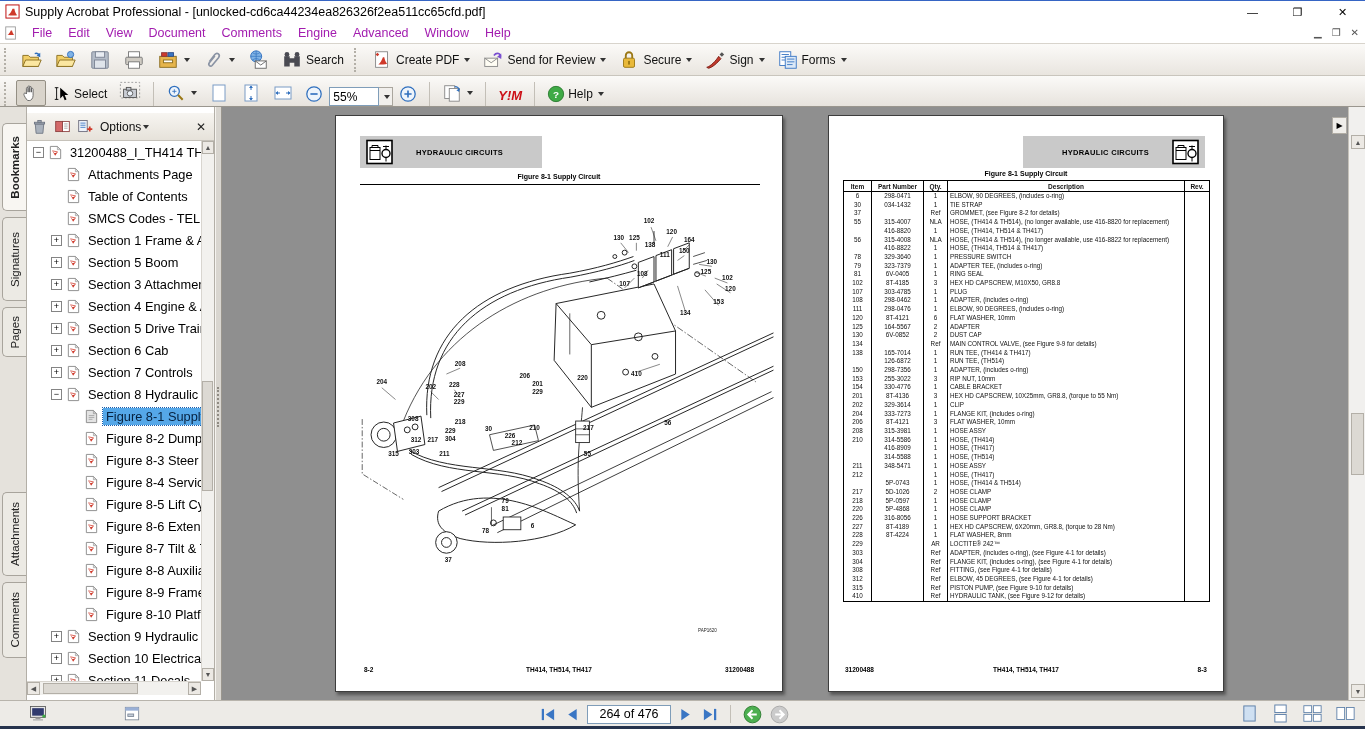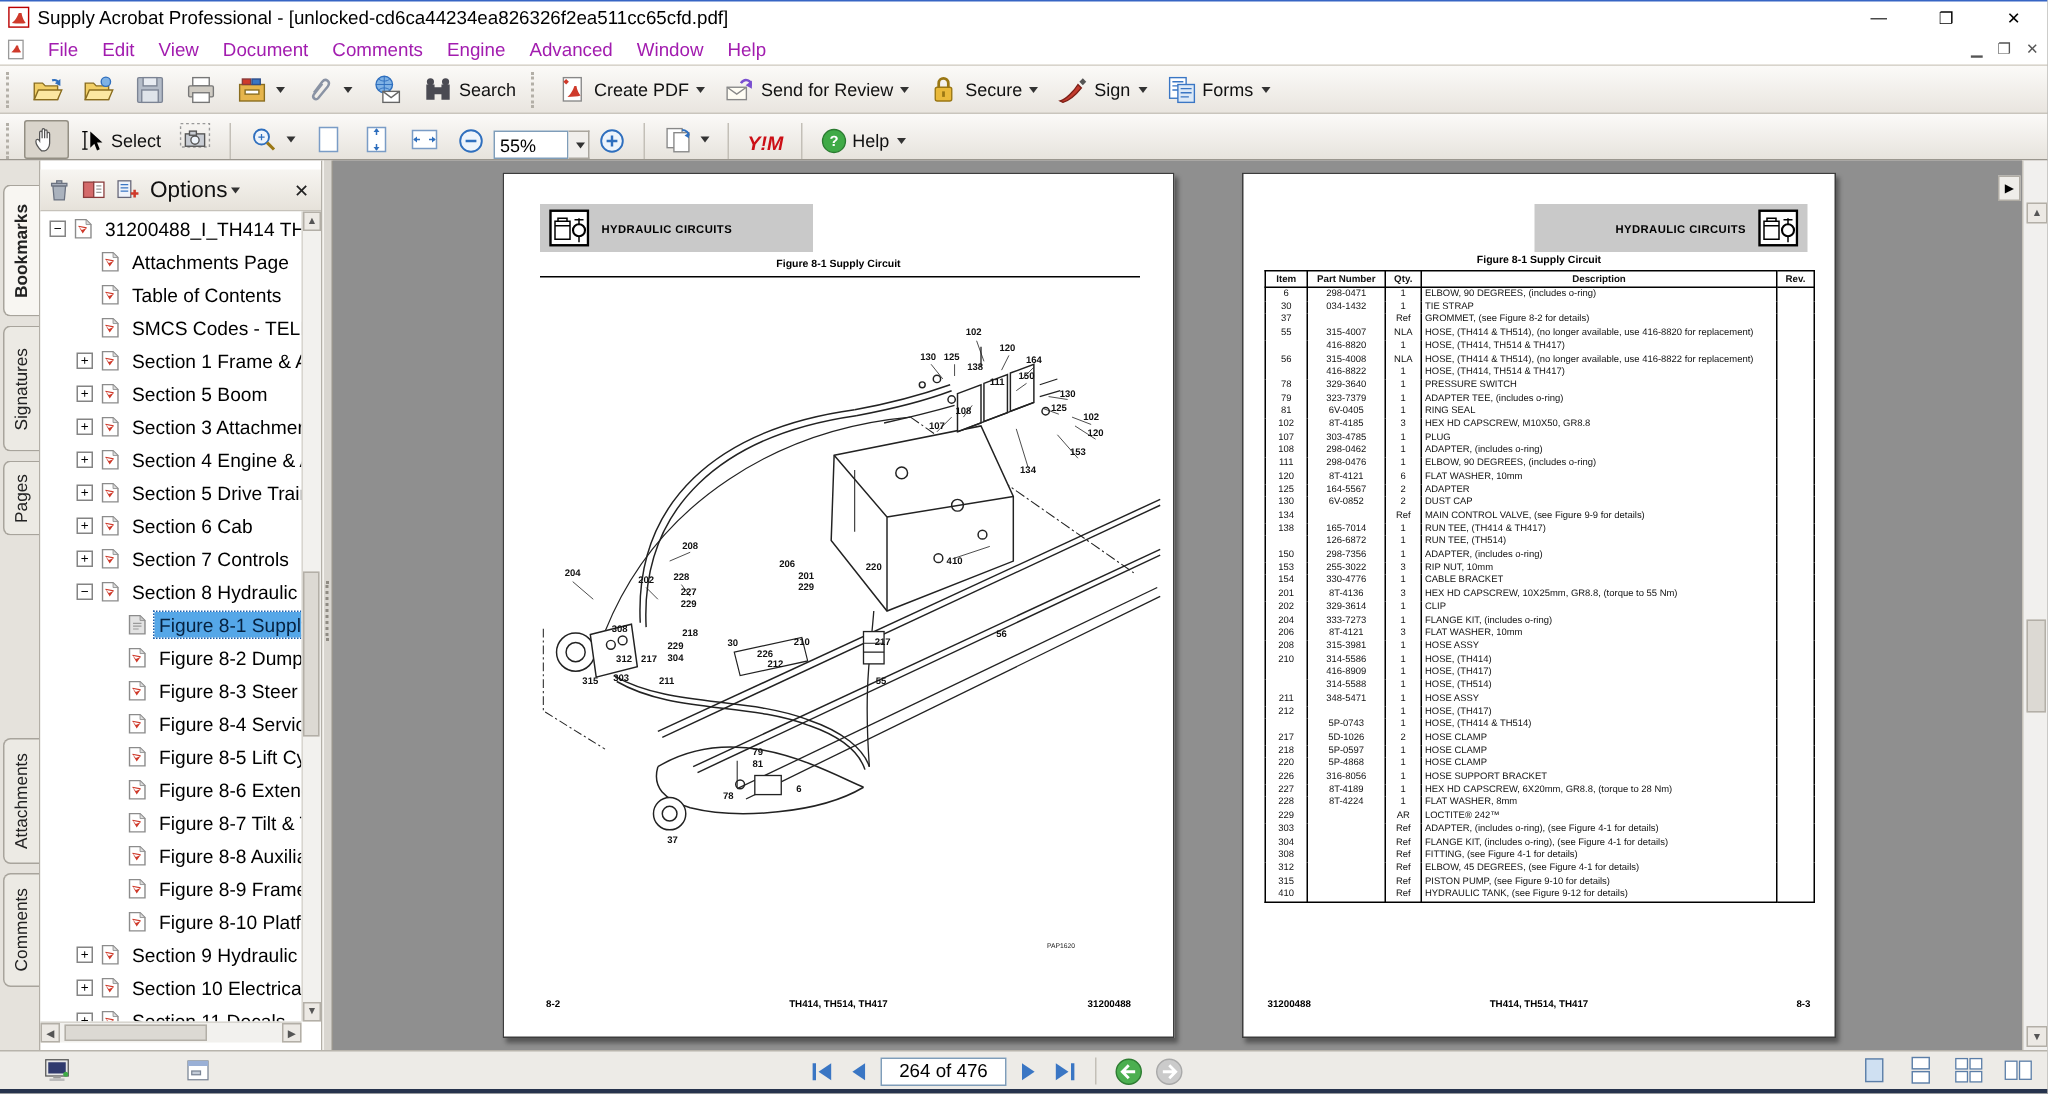--- a/index.html
+++ b/index.html
@@ -35,21 +35,21 @@
   
   #tabstrip { position:absolute; left:0; top:107px; width:27px; height:593px; background:#e5e2dc; border-right:1px solid #b3afa7; }
   .vtab { position:absolute; left:2px; width:24px; background:#eceae4; border:1px solid #a8a49c; border-right:none; border-radius:5px 0 0 5px; display:flex; align-items:center; justify-content:center; }
   .vtab span { writing-mode:vertical-rl; transform:rotate(180deg); font-size:11.5px; color:#222; }
   .vtab.active { background:#f8f6f2; }
   .vtab.active span { font-weight:bold; }
 
   
   #left-panel { position:absolute; left:27px; top:107px; width:188px; height:593px; background:#fff; border-right:1px solid #b3afa7; }
   #panel-header { position:absolute; left:0; top:6px; width:187px; height:28px; background:linear-gradient(#f7f5f1,#e6e2da); border-bottom:1px solid #c6c2ba; display:flex; align-items:center; padding:0 4px; gap:6px; }
-  #panel-header .ph-label { font-size:15px; color:#111; display:flex; align-items:center; }
+  #panel-header .ph-label { font-size:12px; color:#111; display:flex; align-items:center; }
   #panel-header .close-x { margin-left:auto; font-size:12px; color:#222; padding:0 4px; }
   #bookmarks-tree { position:absolute; left:0; top:34px; width:174px; height:540px; overflow:hidden; background:#fff; }
   .bm-row { height:22px; display:flex; align-items:center; gap:4px; white-space:nowrap; }
   .expbox { width:11px; height:11px; min-width:11px; border:1px solid #848484; background:#fff; font-size:9px; line-height:9px; text-align:center; color:#000; }
   .expbox.hiddenbox { border:none; background:transparent; }
   .bm-icon { width:15px; height:15px; min-width:15px; }
   .bm-label { font-size:12.8px; color:#000; padding:1px 3px; }
   .bm-label.sel-label { background:#55a7e8; color:#06213f; outline:1px dotted #1b5eab; }
   
   .sb-v { position:absolute; background:#f2f1ee; border-left:1px solid #d8d5cf; }
@@ -60,21 +60,21 @@
 
   
   #splitter { position:absolute; left:215px; top:107px; width:7px; height:593px; background:#d9d6d0; border-left:1px solid #f5f3ef; border-right:1px solid #9a968e; }
   #splitter .knurl { position:absolute; left:1px; top:280px; width:3px; height:40px; border-left:2px dotted #8f8b83; }
 
   
   #docarea { position:absolute; left:222px; top:107px; width:1126px; height:593px; background:#8f8f8f; overflow:hidden; }
   .page { position:absolute; top:8px; background:#fff; border:1px solid #3d3d3d; box-shadow:2px 3px 3px rgba(0,0,0,.4); }
   #page-left { left:113px; width:448px; height:577px; }
   #page-right { left:606px; width:396px; height:577px; }
-  .banner { position:absolute; height:32px; background:#c9c9c9; display:flex; align-items:center; gap:8px; padding:0 6px; }
+  .banner { position:absolute; height:32px; background:#c9c9c9; display:flex; align-items:center; gap:23px; padding:0 6px; }
   .banner .b-label { font-size:7.5px; font-weight:bold; letter-spacing:.3px; color:#000; }
   .fig-title { position:absolute; width:100%; text-align:center; font-size:7px; font-weight:bold; color:#000; }
   .hrule { position:absolute; border-top:1px solid #000; }
   .pg-footer { position:absolute; top:550px; left:0; width:100%; font-size:6.5px; font-weight:bold; color:#000; }
   .pg-footer .fl { position:absolute; left:28px; }
   .pg-footer .fc { position:absolute; left:0; width:100%; text-align:center; }
   .pg-footer .fr { position:absolute; right:28px; }
   #art-code { position:absolute; left:362px; top:512px; font-size:4.5px; color:#222; }
 
   

